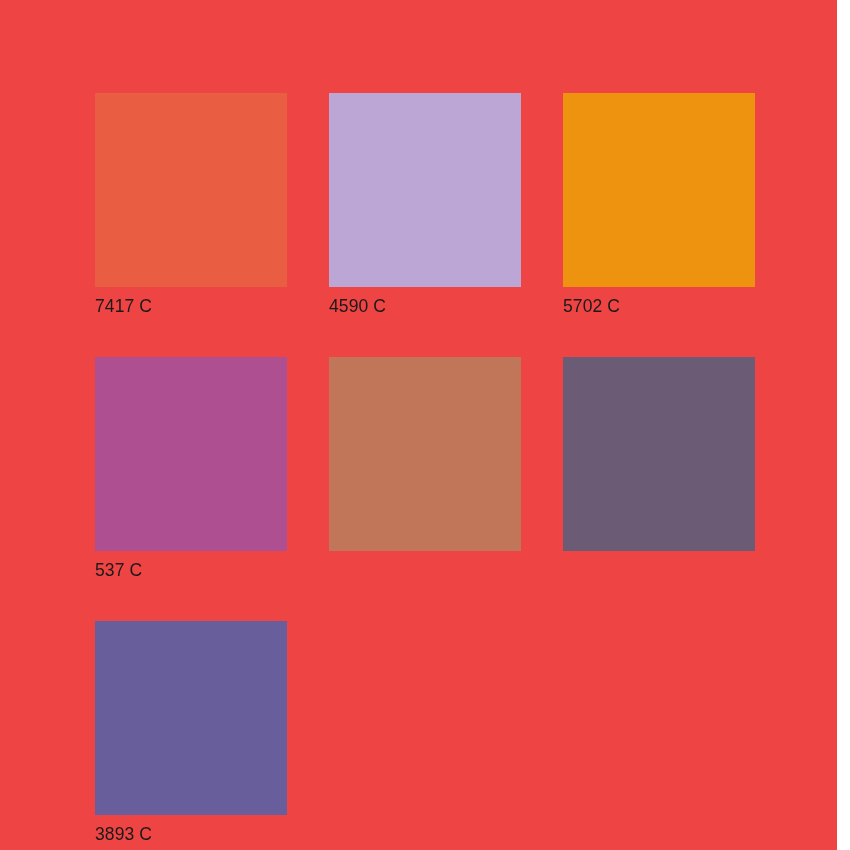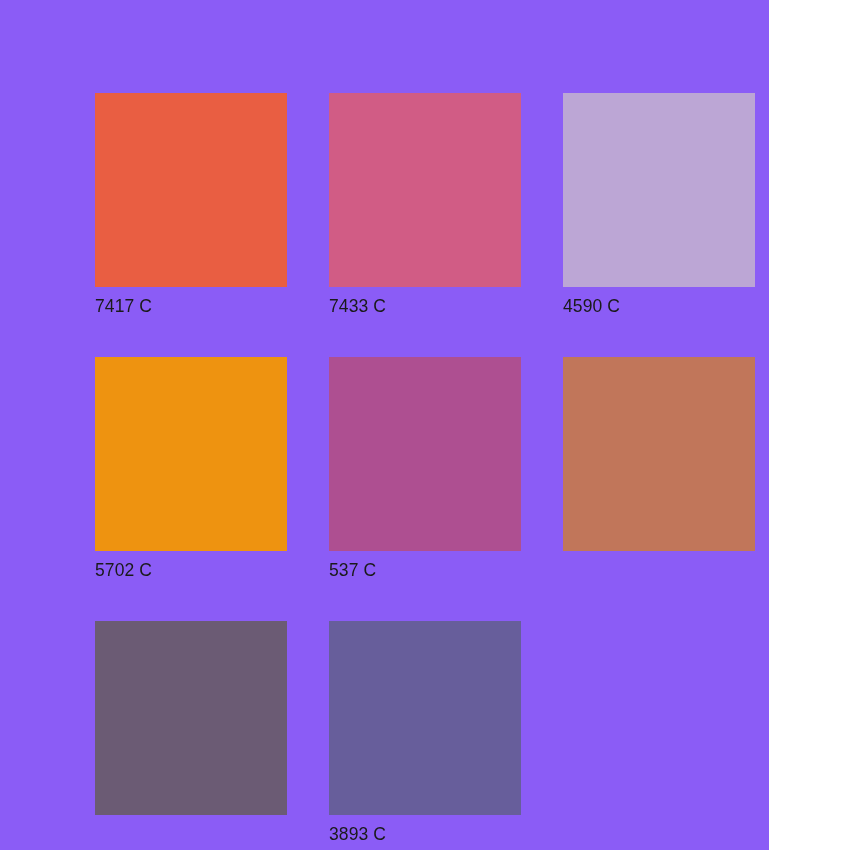--- a/index.html
+++ b/index.html
@@ -9,23 +9,23 @@
   }
   body {
     width: 850px;
     height: 850px;
     background: #ffffff;
     font-family: "Liberation Sans", sans-serif;
     overflow: hidden;
   }
   .palette-sheet {
     position: relative;
-    width: 769px;
+    width: 837px;
     height: 850px;
-    background: #8b5cf6;
+    background: #ef4444;
     box-sizing: border-box;
   }
   .swatch-grid {
     position: absolute;
     left: 95px;
     top: 93px;
     width: 660px;
     display: grid;
     grid-template-columns: 192px 192px 192px;
     grid-template-rows: auto auto auto;
@@ -58,24 +58,20 @@
 
 <div class="palette-sheet">
 
   <div class="swatch-grid">
 
     <div class="swatch-cell">
       <span class="swatch-chip" style="background-color: rgb(233, 94, 66);"></span>
       <span class="swatch-label">7417 C</span>
     </div>
 
-    <div class="swatch-cell">
-      <span class="swatch-chip" style="background-color: rgb(209, 92, 133);"></span>
-      <span class="swatch-label">7433 C</span>
-    </div>
 
     <div class="swatch-cell">
       <span class="swatch-chip" style="background-color: rgb(188, 166, 213);"></span>
       <span class="swatch-label">4590 C</span>
     </div>
 
     <div class="swatch-cell">
       <span class="swatch-chip" style="background-color: rgb(238, 147, 16);"></span>
       <span class="swatch-label">5702 C</span>
     </div>

